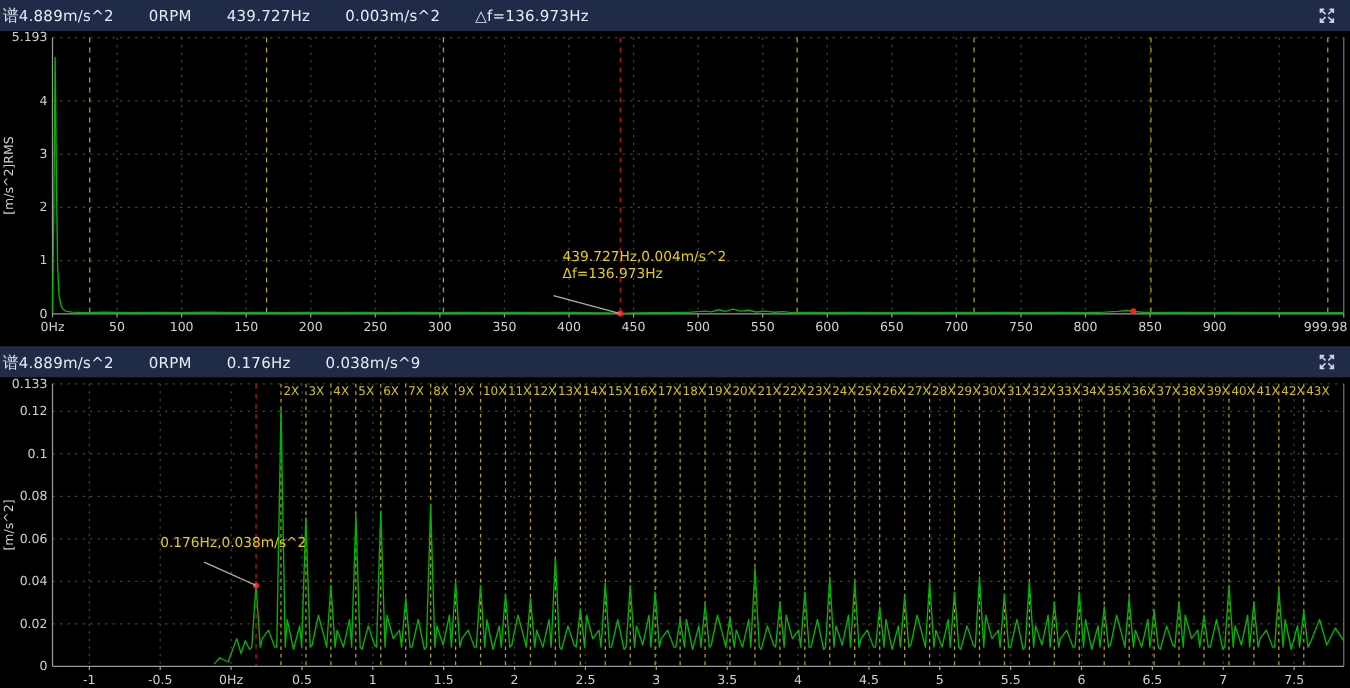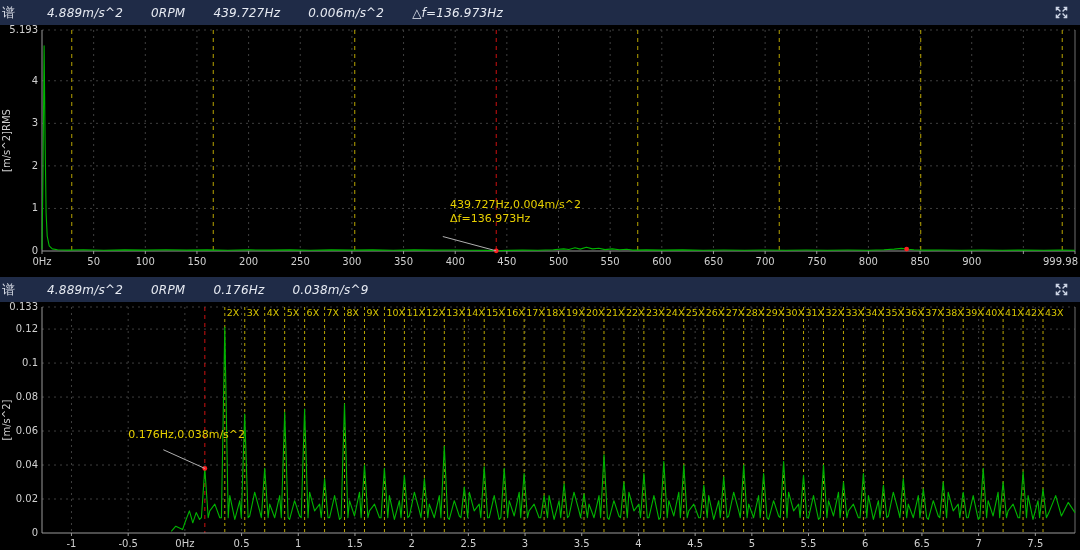--- a/index.html
+++ b/index.html
@@ -3,39 +3,39 @@
 <meta charset="utf-8">
 <style>
   html,body{margin:0;padding:0;background:#000;}
   .stage{position:relative;width:1080px;height:550px;background:#000;overflow:hidden;
          font-family:"DejaVu Sans","Liberation Sans",sans-serif;}
   .panel{position:absolute;left:0;width:1080px;}
   .panel-header{height:25px;background:#1f2b47;display:flex;align-items:center;
                 color:#e6eaf2;font-size:12px;padding:0 10px 0 6px;box-sizing:border-box;}
   .hdr-icon{display:inline-block;width:13px;overflow:hidden;white-space:nowrap;
             margin-left:-4px;color:#d8dce6;font-size:13px;}
-  .hdr-values{display:flex;gap:28px;margin-left:32px;white-space:nowrap;font-style:italic;}
+  .hdr-values{display:flex;gap:28px;white-space:nowrap;}
   .hdr-values span{letter-spacing:.2px;}
   .expand-btn{margin-left:auto;width:18px;height:18px;display:flex;align-items:center;
               justify-content:center;cursor:pointer;background:transparent;border:none;padding:0;}
   svg.chart{display:block;background:#000;}
 </style>
 </head>
 <body>
 
 <div class="stage">
 
   <div class="panel" style="top:0;height:277px;">
     <div class="panel-header">
       <span class="hdr-icon">谱</span>
       <span class="hdr-values">
         <span>4.889m/s^2</span>
         <span>0RPM</span>
         <span>439.727Hz</span>
-        <span>0.006m/s^2</span>
+        <span>0.003m/s^2</span>
         <span>△f=136.973Hz</span>
       </span>
       <button class="expand-btn">
         <svg width="15" height="15" viewBox="0 0 15 15">
           <g stroke="#cdd5e6" stroke-width="1.4" fill="none">
             <path d="M6.4 6.4 L2.6 2.6 M2.4 5.4 L2.4 2.4 L5.4 2.4"></path>
             <path d="M8.6 6.4 L12.4 2.6 M9.6 2.4 L12.6 2.4 L12.6 5.4"></path>
             <path d="M8.6 8.6 L12.4 12.4 M12.6 9.6 L12.6 12.6 L9.6 12.6"></path>
             <path d="M6.4 8.6 L2.6 12.4 M5.4 12.6 L2.4 12.6 L2.4 9.6"></path>
           </g>

